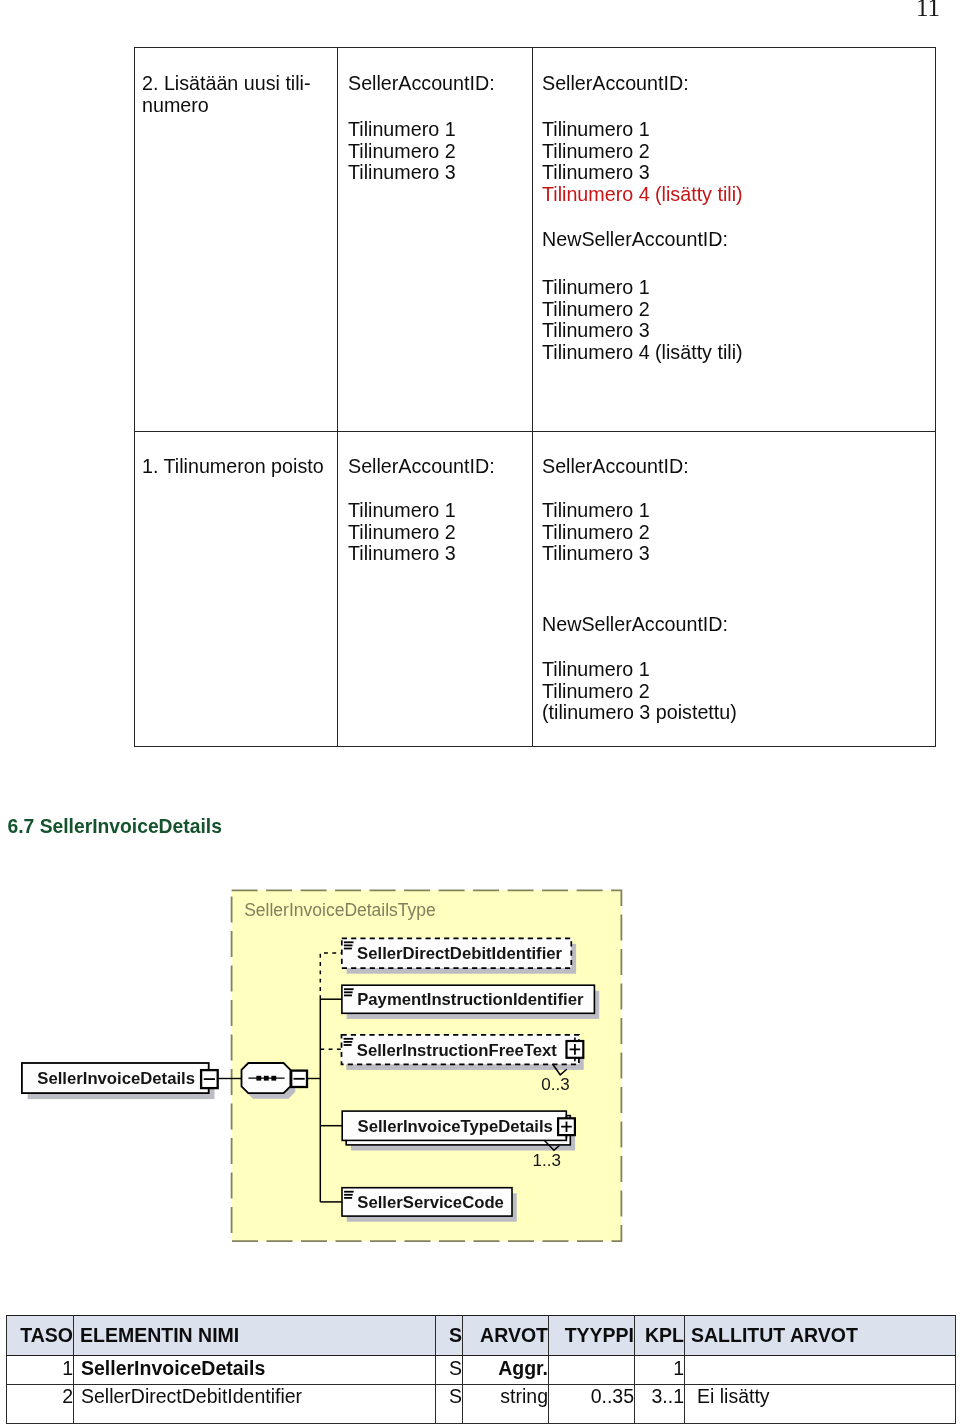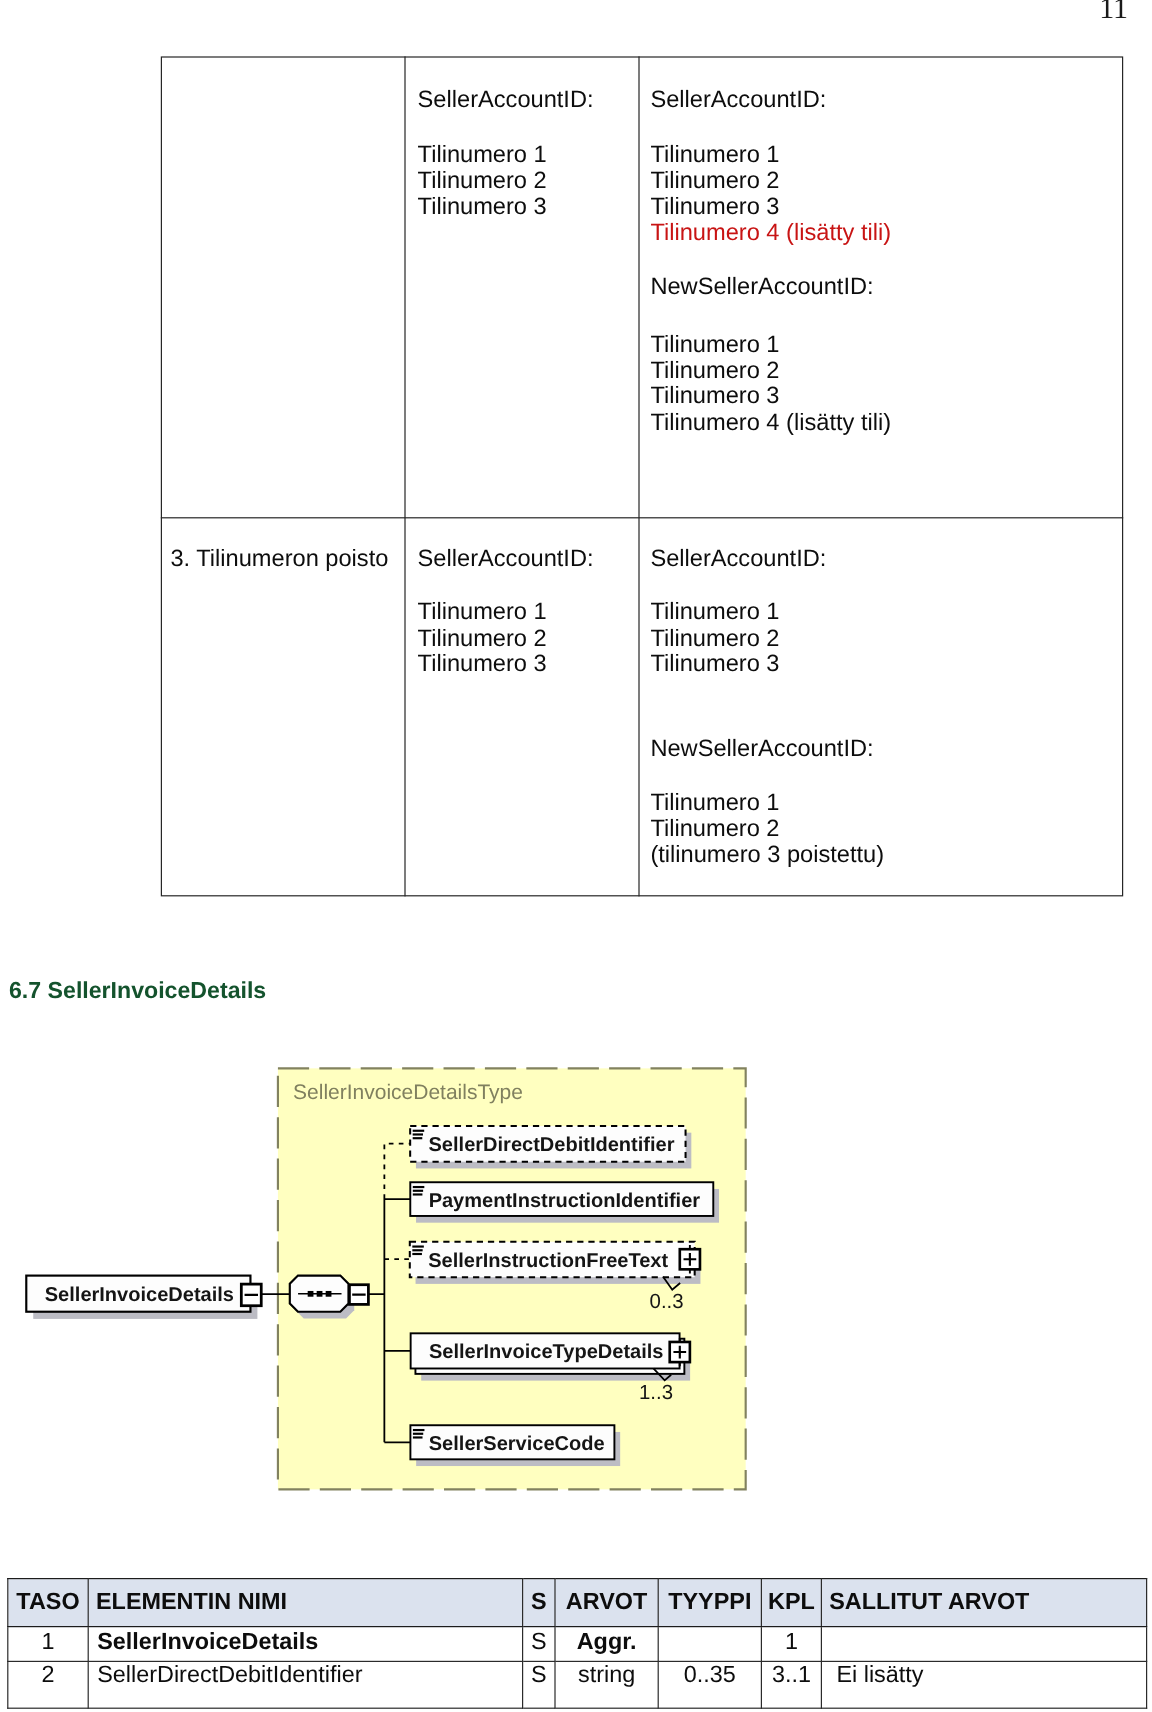--- a/index.html
+++ b/index.html
@@ -30,53 +30,55 @@
   #elem-table td,#elem-table th{border:1.3px solid #2b2b2b;padding:0;font-size:19.5px;
       color:#0d0d0d;font-weight:normal;vertical-align:top;line-height:0;}
   #elem-table td>span{display:inline-block;line-height:19px;}
   #elem-table thead td{background:#dbe2ee;font-weight:bold;border-bottom:1.9px solid #1c1c1c;border-top:1.9px solid #1c1c1c;}
   #elem-table tr.hrow{height:40px;}
   #elem-table tr.hrow td>span{margin-top:10px;}
   #elem-table tr.r1{height:29px;}
   #elem-table tr.r1 td>span{margin-top:3px;}
   #elem-table tr.r2{height:39px;}
   #elem-table tr.r2 td>span{margin-top:2px;}
-  #elem-table .c{text-align:center;}
+  #elem-table .c{text-align:right;}
   #elem-table .l{text-align:left;padding-left:6px;margin-top:36px;}
   #elem-table tbody .l{padding-left:7px;}
   #elem-table tbody td:last-child.l{padding-left:12px;}
   #elem-table .b{font-weight:bold;}
 </style>
 </head>
 <body>
 
 <div class="abs" id="page-number">11</div>
 
 <div class="abs" id="compare-table">
   <div class="tbl-border"></div>
   <div class="vline" style="left:203px;"></div>
   <div class="vline" style="left:398px;"></div>
   <div class="hline" style="top:384px;"></div>
 
+  <div class="cell-text" style="left:8px;top:26px;">2. Lisätään uusi tili-
+numero</div>
   <div class="cell-text" style="left:214px;top:26px;">SellerAccountID:</div>
   <div class="cell-text" style="left:214px;top:72px;">Tilinumero 1
 Tilinumero 2
 Tilinumero 3</div>
   <div class="cell-text" style="left:408px;top:26px;">SellerAccountID:</div>
   <div class="cell-text" style="left:408px;top:72px;">Tilinumero 1
 Tilinumero 2
 Tilinumero 3</div>
   <div class="cell-text red" style="left:408px;top:137px;">Tilinumero 4 (lisätty tili)</div>
   <div class="cell-text" style="left:408px;top:182px;">NewSellerAccountID:</div>
   <div class="cell-text" style="left:408px;top:230px;">Tilinumero 1
 Tilinumero 2
 Tilinumero 3
 Tilinumero 4 (lisätty tili)</div>
 
-  <div class="cell-text" style="left:8px;top:409px;">3. Tilinumeron poisto</div>
+  <div class="cell-text" style="left:8px;top:409px;">1. Tilinumeron poisto</div>
   <div class="cell-text" style="left:214px;top:409px;">SellerAccountID:</div>
   <div class="cell-text" style="left:214px;top:453px;">Tilinumero 1
 Tilinumero 2
 Tilinumero 3</div>
   <div class="cell-text" style="left:408px;top:409px;">SellerAccountID:</div>
   <div class="cell-text" style="left:408px;top:453px;">Tilinumero 1
 Tilinumero 2
 Tilinumero 3</div>
   <div class="cell-text" style="left:408px;top:567px;">NewSellerAccountID:</div>
   <div class="cell-text" style="left:408px;top:612px;">Tilinumero 1

